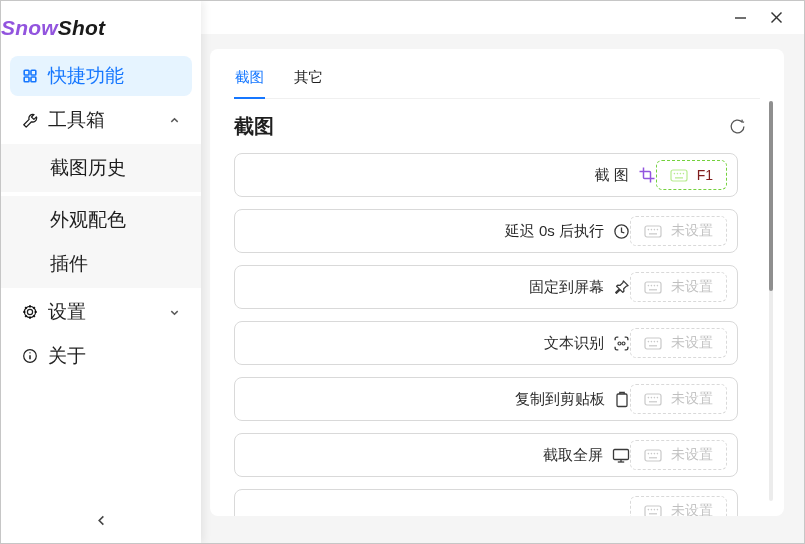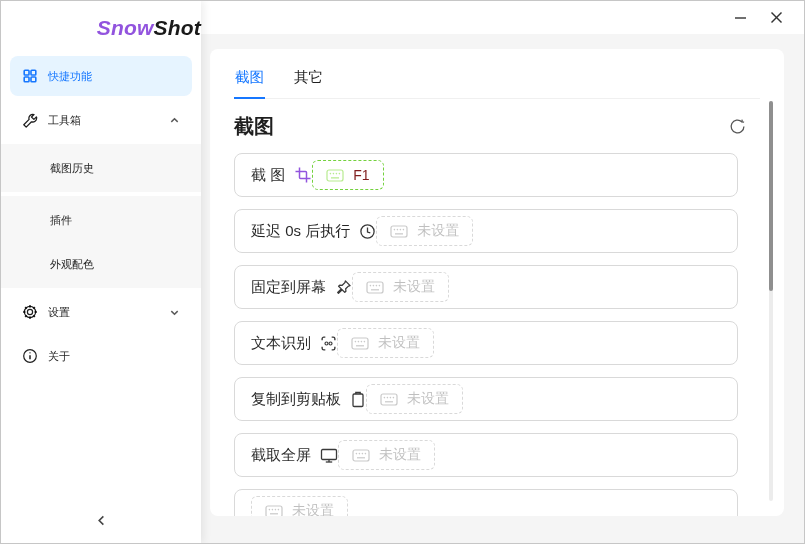--- a/index.html
+++ b/index.html
@@ -7,26 +7,26 @@
   body { font-family:"Liberation Sans", sans-serif; }
   .window {
     position:relative; width:805px; height:544px; background:#f5f5f5;
     border:1px solid #c6c6c6; overflow:hidden;
   }
   
   .sidebar {
     position:absolute; left:0; top:0; width:200px; height:100%;
     background:#fff; box-shadow:3px 0 8px rgba(0,0,0,0.07); z-index:3;
   }
-  .logo { text-align:right; padding:15px 0 16px; font-size:21px; font-weight:bold; font-style:italic; letter-spacing:0.2px; }
+  .logo { text-align:left; padding:15px 0 16px; font-size:21px; font-weight:bold; font-style:italic; letter-spacing:0.2px; }
   .logo .p1 { color:#9254de; }
   .logo .p2 { color:#1a1a1a; }
   .menu-item {
     height:40px; margin:0 9px 4px; border-radius:8px; display:flex; align-items:center;
-    gap:10px; padding:0 12px; font-size:11px; color:rgba(0,0,0,0.88); cursor:pointer;
+    gap:10px; padding:0 12px; font-size:19px; color:rgba(0,0,0,0.88); cursor:pointer;
   }
   .menu-item.active { background:#e6f4ff; color:#1677ff; }
   .menu-item .mi { display:inline-flex; width:16px; height:16px; flex:0 0 16px; }
   .menu-item .chev { margin-left:auto; display:inline-flex; color:rgba(0,0,0,0.65); }
   .submenu { background:rgba(0,0,0,0.032); padding:4px 0; margin-bottom:4px; }
   .submenu .menu-item { margin-bottom:0; padding-left:40px; }
   .submenu .menu-item + .menu-item { margin-top:4px; }
   .collapse-btn {
     position:absolute; bottom:8px; left:0; width:100%; height:30px; background:none; border:none;
     display:flex; align-items:center; justify-content:center; color:#444; cursor:pointer;
@@ -42,21 +42,21 @@
   }
   .tabs { display:flex; gap:28px; border-bottom:1px solid #f0f0f0; }
   .tab { padding:9px 1px 10px; font-size:14.5px; color:rgba(0,0,0,0.88); cursor:pointer; border-bottom:2px solid transparent; margin-bottom:-1px; }
   .tab.active { color:#1677ff; border-bottom-color:#1677ff; }
   .head-row { display:flex; align-items:center; justify-content:space-between; margin-top:13px; height:28px; }
   .head-row h1 { font-size:20px; font-weight:700; color:rgba(0,0,0,0.88); }
   .refresh-btn { border:none; background:none; color:#555; margin-right:14px; cursor:pointer; display:inline-flex; }
   .rows { margin-top:13px; }
   .frow {
     height:44px; margin:0 22px 12px 0; border:1px solid #d9d9d9; border-radius:8px;
-    display:flex; align-items:center; justify-content:flex-start; padding:0 10px 0 16px; background:#fff;
+    display:flex; align-items:center; justify-content:flex-end; padding:0 10px 0 16px; background:#fff;
   }
   .frow-label { display:flex; align-items:center; gap:9px; font-size:15px; color:rgba(0,0,0,0.85); }
   .frow-label .li { display:inline-flex; color:#3a3a3a; }
   .li.purple { color:#9254de; }
   .hotkey {
     height:30px; display:flex; align-items:center; gap:9px; padding:0 13px;
     border:1.5px dashed #d9d9d9; border-radius:6px; background:#fff; cursor:pointer;
     font-size:14px; color:rgba(0,0,0,0.25); font-family:"Liberation Sans", sans-serif;
   }
   .hotkey .ki { display:inline-flex; color:#c9c9c9; }
@@ -106,24 +106,24 @@
 
       <div class="submenu">
         <div class="menu-item">
           <span>截图历史</span>
         </div>
       </div>
 
 
       <div class="submenu">
         <div class="menu-item">
+          <span>外观配色</span>
+        </div>
+        <div class="menu-item">
           <span>插件</span>
-        </div>
-        <div class="menu-item">
-          <span>外观配色</span>
         </div>
       </div>
 
       <div class="menu-item">
         <span class="mi">
           <svg width="16" height="16" viewBox="0 0 16 16" fill="none" stroke="currentColor" stroke-width="1.2">
             <circle cx="8" cy="8" r="2.6"></circle>
             <circle cx="8" cy="8" r="5.6"></circle>
             <g stroke-width="1.8">
               <line x1="8" y1="1.2" x2="8" y2="3.4"></line>

